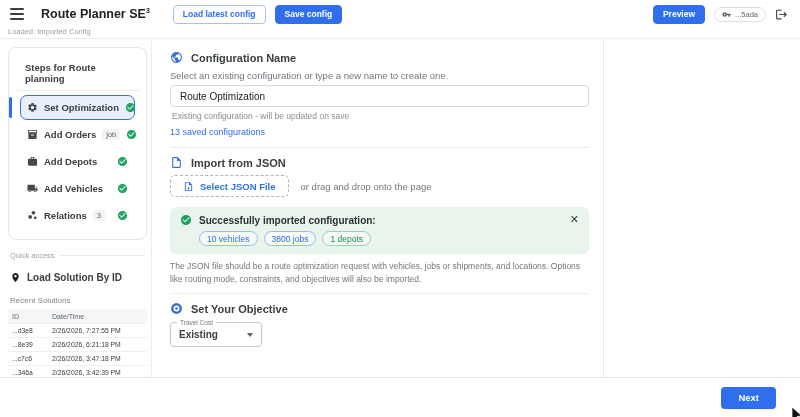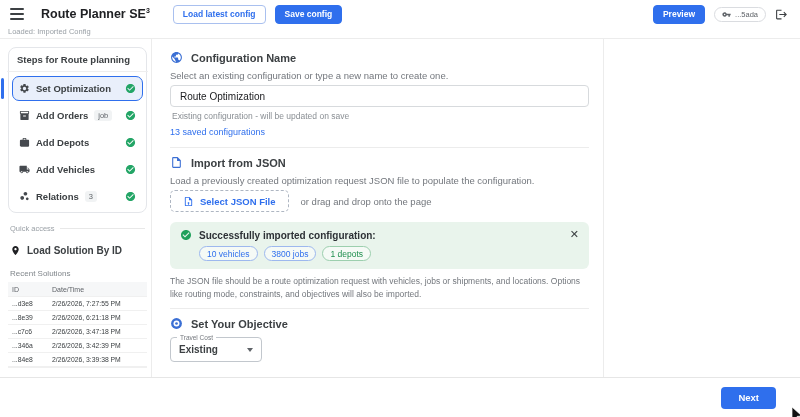--- a/index.html
+++ b/index.html
@@ -26,21 +26,21 @@
   .logout { width:13px; height:13px; }
   .logout svg { width:100%; height:100%; fill:#3c4043; }
 
   .loaded-status { font-size:7.5px; color:#9aa0a6; padding:0 8px 3px 8px; height:10px; line-height:8px; }
 
   
   .body { display:flex; height:346px; border-top:1px solid #ececec; }
 
   
   .sidebar { width:152px; border-right:1px solid #ececec; padding:8px 4px 0 8px; display:flex; flex-direction:column; }
-  .steps-card { border:1px solid #e4e6ea; border-radius:8px; padding:3px; position:relative; background:#fff; }
+  .steps-card { border:1px solid #e4e6ea; border-radius:8px; padding:11px; position:relative; background:#fff; }
   .steps-title { font-size:9.5px; font-weight:bold; color:#3c4043; padding:3px 5px 6px; border-bottom:1px solid #eee; margin:0 -5px 4px; padding-left:10px; }
   .step { position:relative; display:flex; align-items:center; gap:6px; height:25px; padding:0 6px; border-radius:7px; border:1px solid transparent; margin-top:2px; cursor:pointer; }
   .step .sicon { width:11px; height:11px; color:#45494e; flex:none; }
   .step .sicon svg { width:100%; height:100%; fill:currentColor; }
   .step-label { font-size:9.5px; font-weight:bold; color:#3c4043; white-space:nowrap; }
   .step-badge { font-size:7.5px; color:#5f6368; background:#f1f3f4; border-radius:3px; padding:1px 4px; }
   .step-check { margin-left:auto; width:11px; height:11px; color:#23a566; flex:none; }
   .step-check svg { width:100%; height:100%; fill:currentColor; }
   .step.selected { background:#e9effb; border-color:#2f6fed; }
   .sel-bar { position:absolute; left:-12px; top:1px; bottom:1px; width:3px; background:#2f6fed; border-radius:2px; }
@@ -282,21 +282,20 @@
 
     
     <div class="sec-head">
       <span class="sec-icon">
           <svg viewBox="0 0 24 24">
             <path d="M14 2H6c-1.1 0-2 .9-2 2v16c0 1.1.9 2 2 2h12c1.1 0 2-.9 2-2V8l-6-6zm4 18H6V4h7v5h5v11z"></path>
           </svg>
         </span>
       <span class="sec-title">Import from JSON</span>
     </div>
-    <div class="sec-desc">Load a previously created optimization request JSON file to populate the configuration.</div>
     <div class="import-row">
       <button class="select-btn">
         <span class="bicon">
             <svg viewBox="0 0 24 24">
               <path d="M14 2H6c-1.1 0-2 .9-2 2v16c0 1.1.9 2 2 2h12c1.1 0 2-.9 2-2V8l-6-6zm4 18H6V4h7v5h5v11zm-7-1h2v-3h2l-3-3-3 3h2v3z"></path>
             </svg>
           </span>
         <span>Select JSON File</span>
       </button>
       <span class="drag-hint">or drag and drop onto the page</span>

